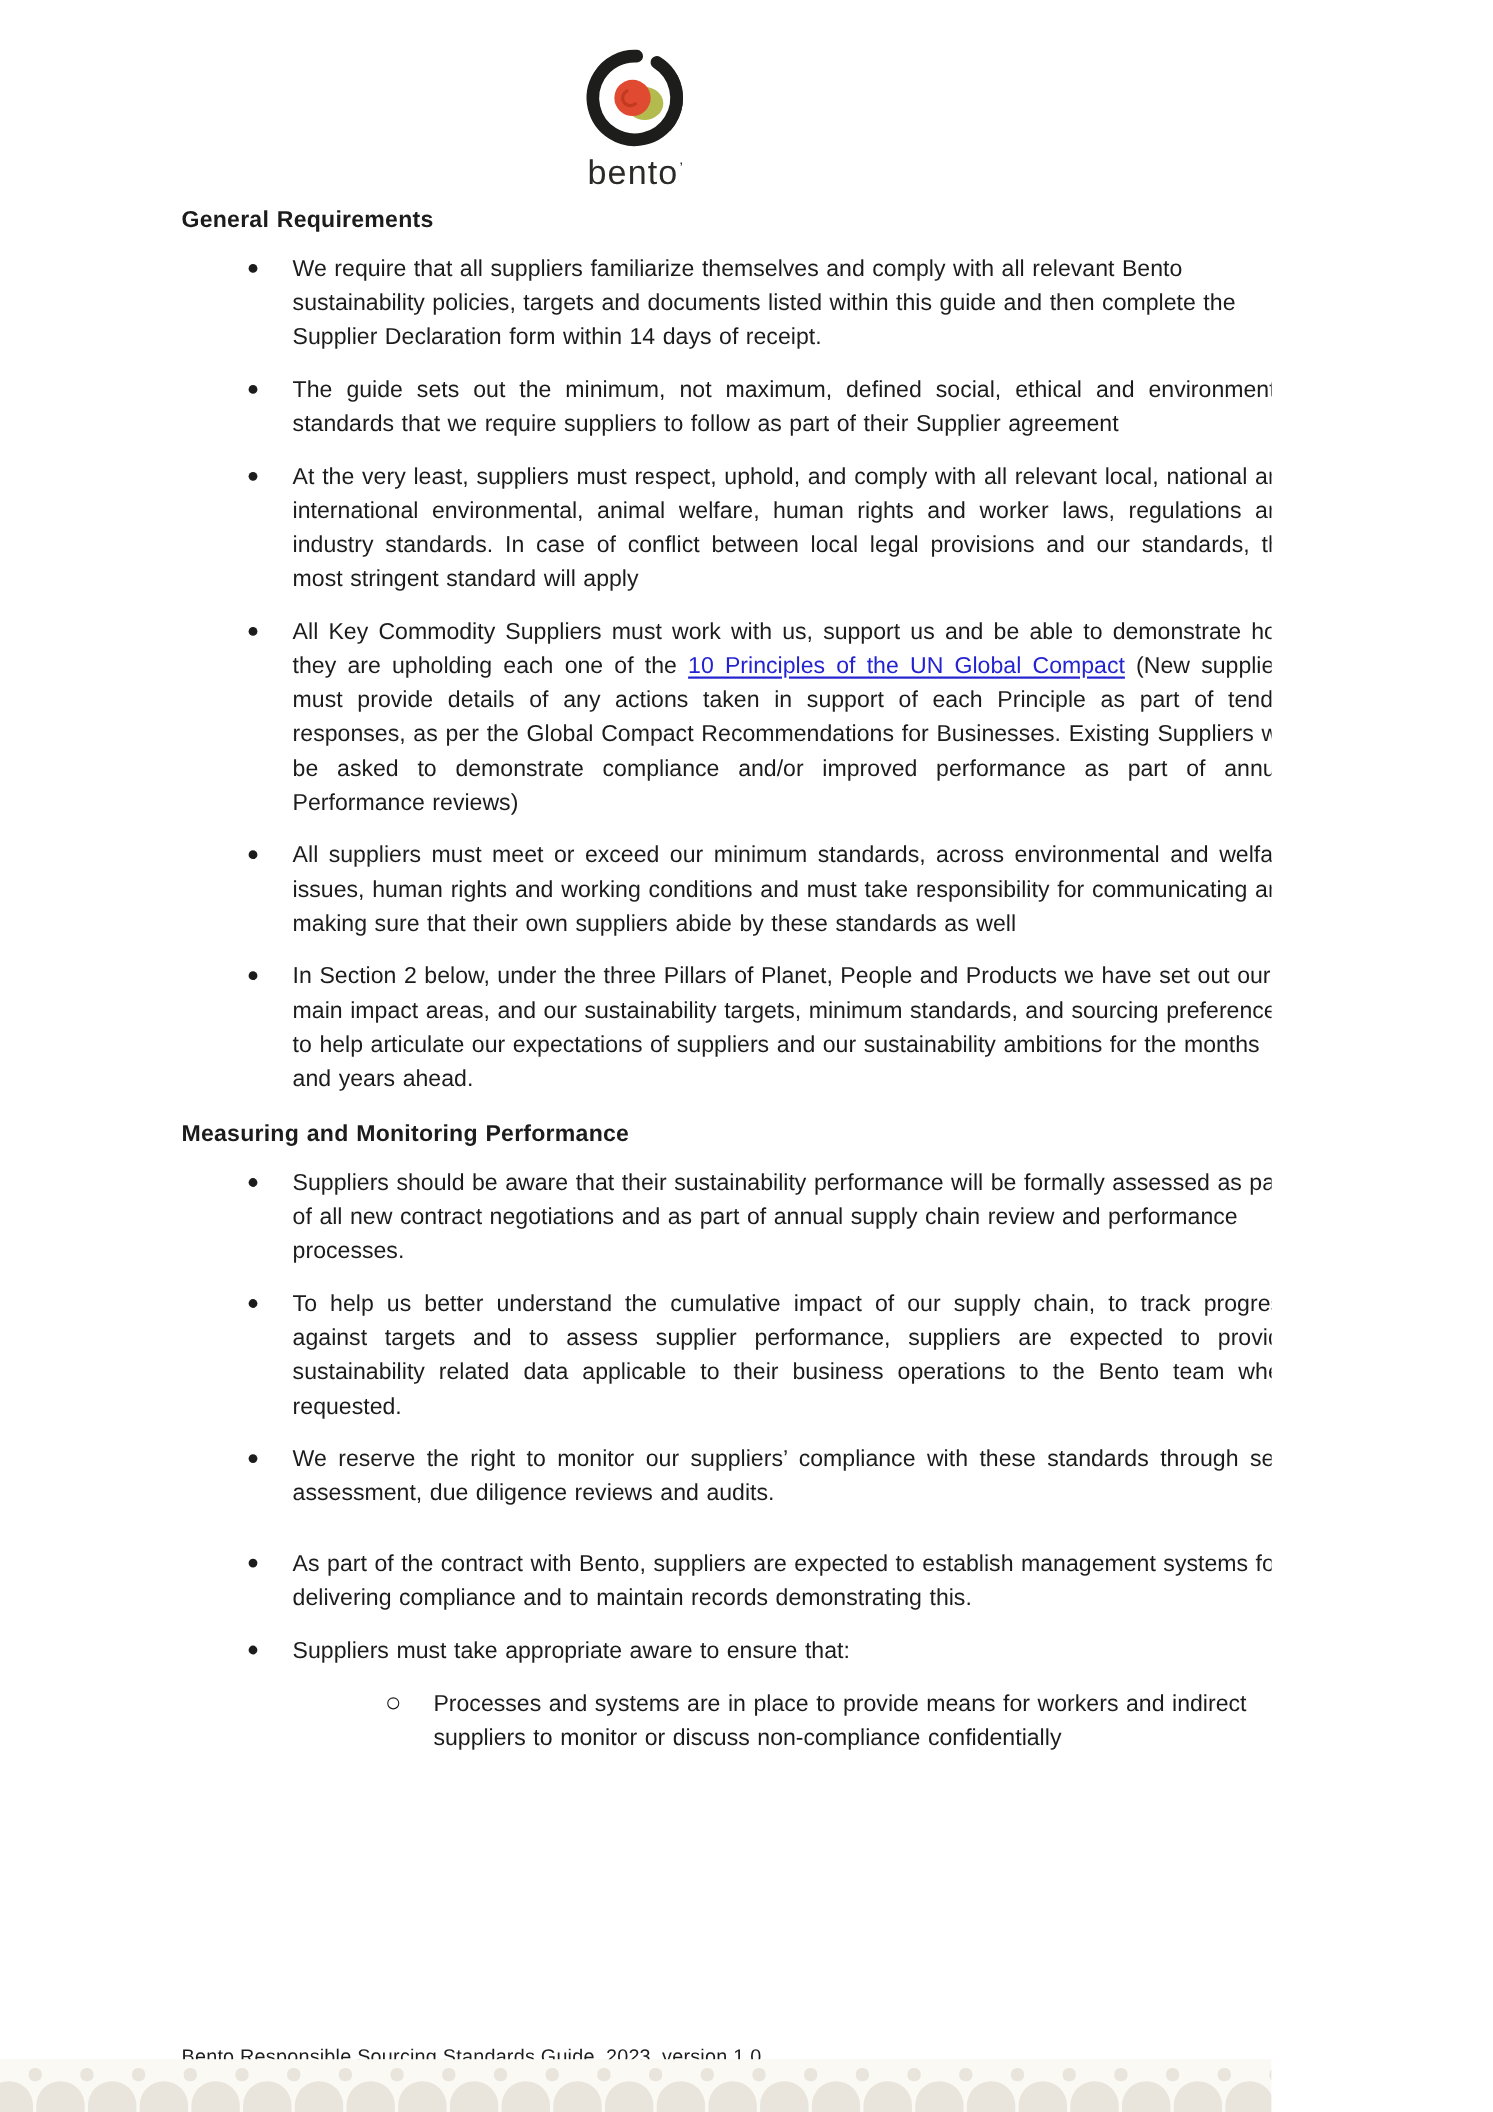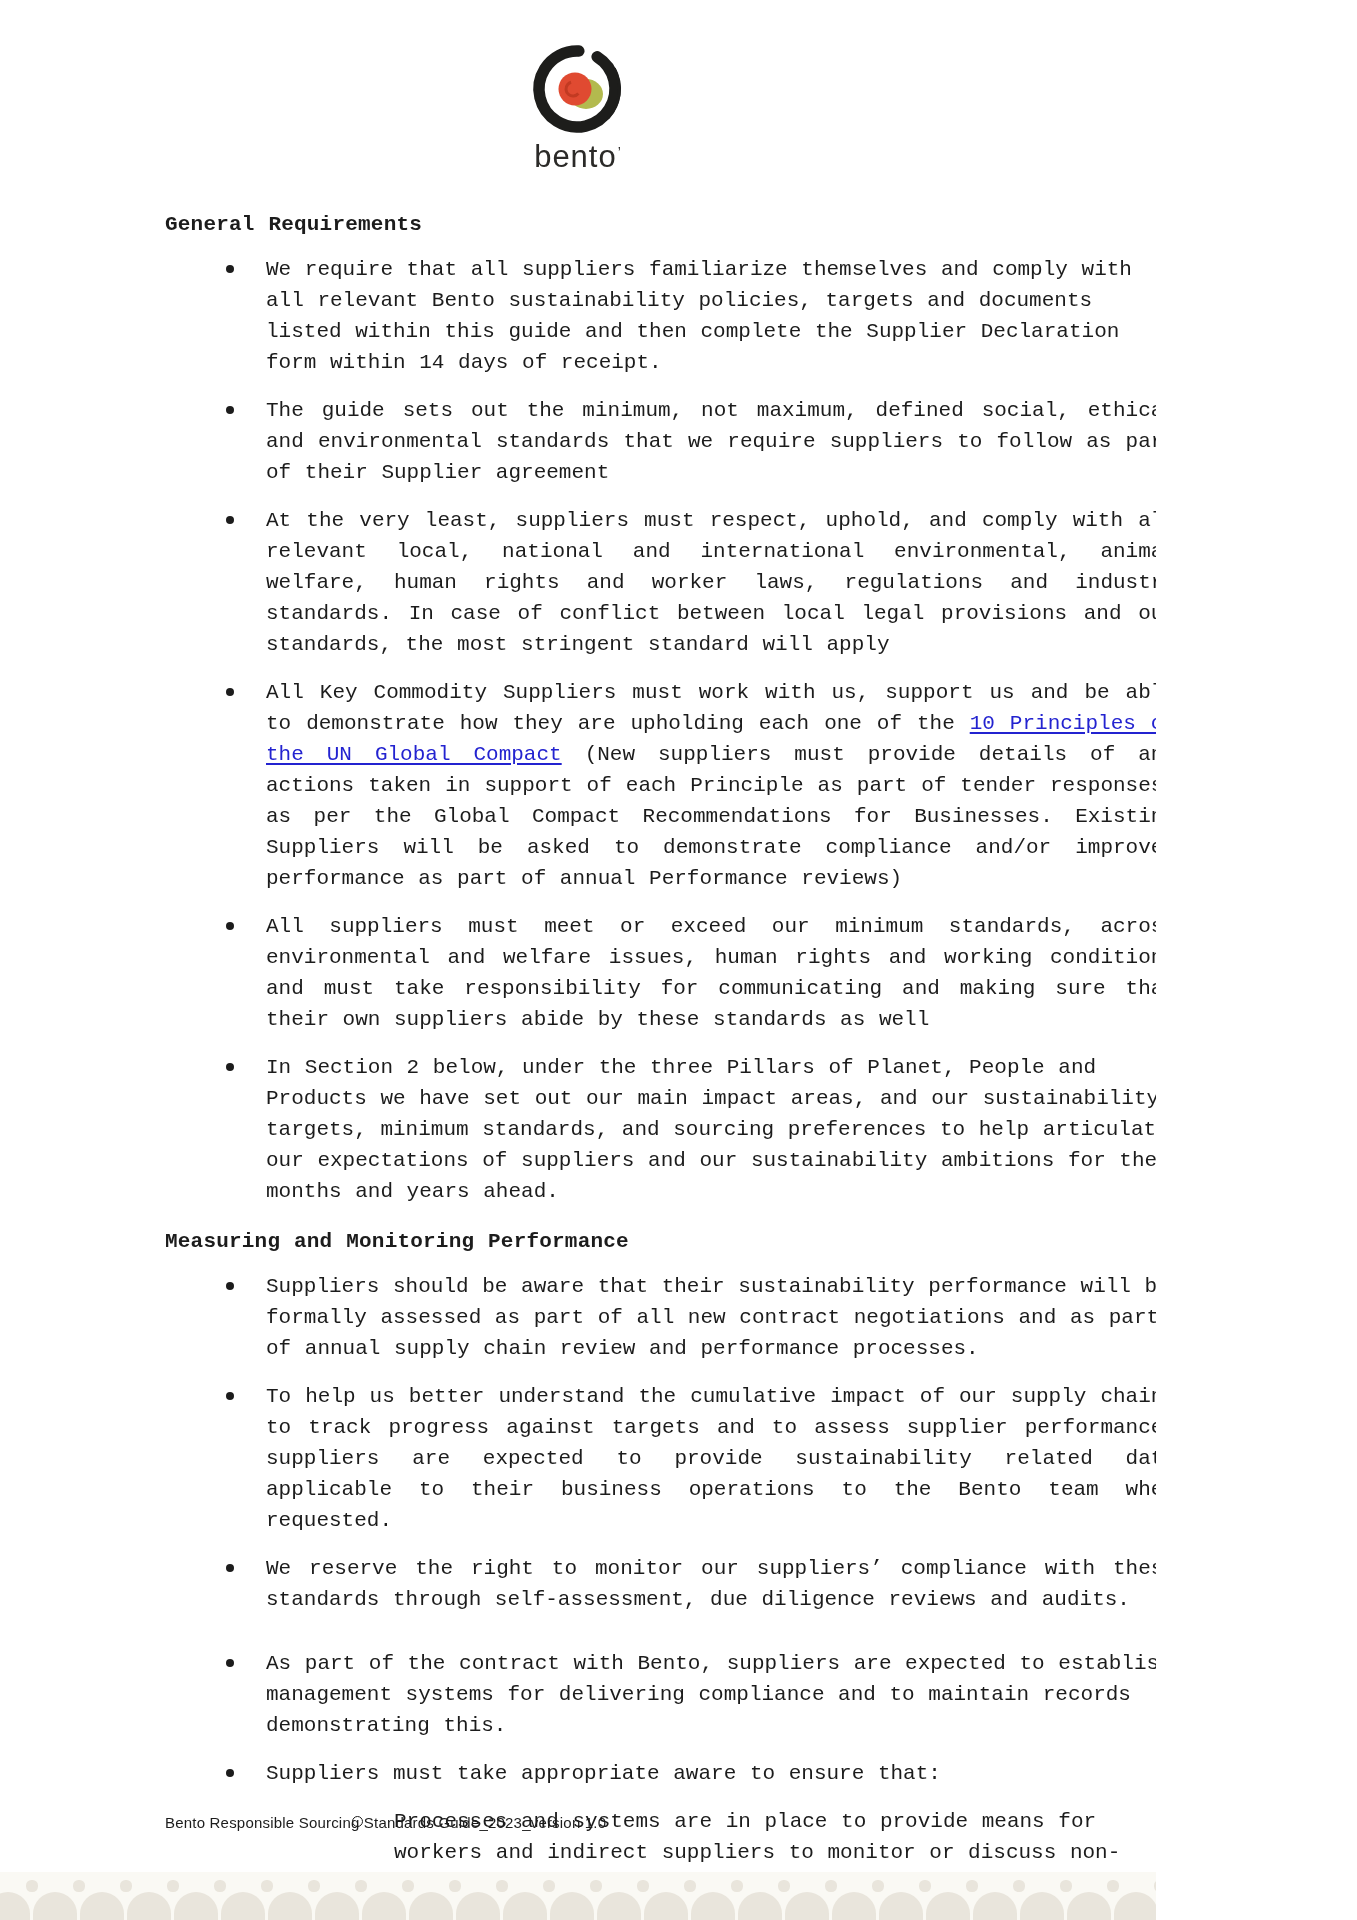--- a/index.html
+++ b/index.html
@@ -45,27 +45,26 @@
     line-height:28px;
   }
   .wordmark .tick{
     font-size:14px;
     vertical-align:10px;
     margin-left:1px;
   }
   
   .doc{
     position:absolute;
-    top:212px;
+    top:187px;
     left:165px;
     width:1027px;
     font-size:21px;
     line-height:31px;
     word-spacing:1px;
-    font-family:Liberation Mono, monospace;
   }
   h2.head{
     font-size:21px;
     line-height:26px;
     margin:0 0 14px 0;
     font-weight:bold;
     letter-spacing:0.2px;
   }
   h2.head.second{
     margin-top:22px;
@@ -107,22 +106,22 @@
   }
   .doc-link{
     color:var(--link);
     text-decoration:underline;
     text-underline-offset:3px;
   }
   
   .footer{
     position:absolute;
     left:165px;
-    top:1814px;
-    font-size:15px;
+    top:1859px;
+    font-size:18px;
     letter-spacing:0.2px;
     color:var(--text);
   }
   
   .scallop{
     position:absolute;
     left:0;
     bottom:0;
     width:100%;
     height:48px;

